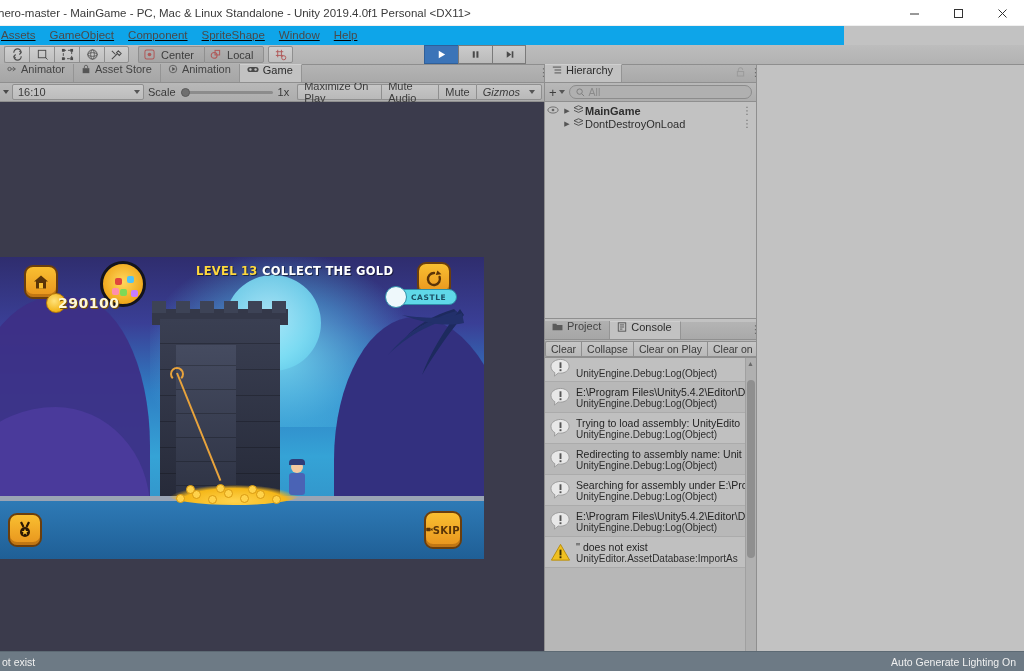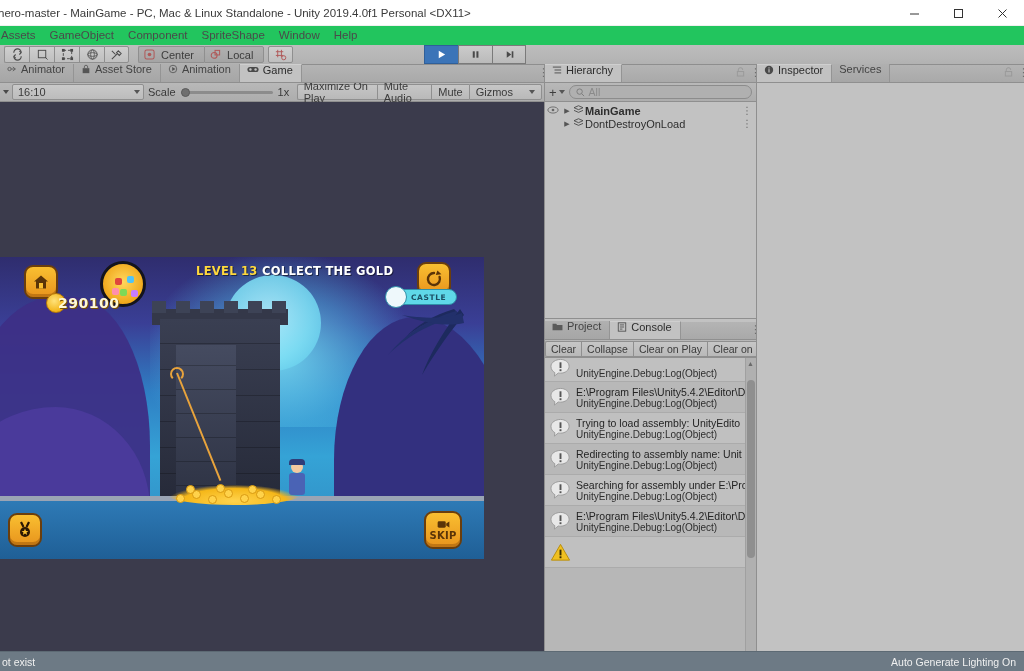--- a/index.html
+++ b/index.html
@@ -25,22 +25,22 @@
   }
   .win-controls { position: absolute; right: 0; top: 0; height: 26px; display: flex; }
   .win-btn {
     width: 44px; height: 26px; display: flex; align-items: center; justify-content: center;
     color: #333;
   }
   .win-btn svg { display:block; }
 
   
   .menubar {
-    position: absolute; left: 0; top: 26px; width: 1024px; height: 19px;
-    background: #22c55e; display: flex; align-items: center;
+    position: absolute; left: 0; top: 26px; width: 844px; height: 19px;
+    background: #0ea5e9; display: flex; align-items: center; text-decoration: underline;
   }
   .menu-item {
     font-size: 11.5px; color: #4a4a4a; padding: 0 7px; line-height: 19px; white-space: nowrap;
   }
   .menu-item:first-child { margin-left: -6px; }
 
   
   .toolbar {
     position: absolute; left: 0; top: 45px; width: 1024px; height: 20px;
     background: linear-gradient(#bdbdbd,#b2b2b2);
@@ -239,21 +239,21 @@
     display:flex; align-items:center;
     font-family:"DejaVu Sans", sans-serif;
   }
   .castle-tag-ico {
     position:absolute; left:-4px; top:-4px; width:22px; height:22px; border-radius:50%;
     background:#eef8fb; border:1.5px solid #2f8fa8;
   }
   .hud-medal { left:8px; bottom:12px; width:34px; height:34px; }
   .hud-skip {
     right:22px; bottom:10px; width:38px; height:38px;
-    flex-direction:column; gap:0;
+    flex-direction:row; gap:0;
   }
   .skip-text { font-size:10px; font-weight:bold; color:#5a3408; letter-spacing:.3px; font-family:"DejaVu Sans",sans-serif; }
 
   
   #hierarchy-panel { left: 545px; top: 65px; width: 211px; height: 253px; }
   .hier-toolbar {
     height: 19px; background: linear-gradient(#b8b8b8,#adadad); border-bottom:1px solid #8f8f8f;
     display:flex; align-items:center; padding: 0 4px; gap: 4px;
   }
   .plus-btn { display:flex; align-items:center; gap:2px; color:#3c3c3c; font-size:13px; line-height:13px; }
@@ -512,21 +512,21 @@
         <span style="font-size:11px;color:#3a3a3a">Scale</span>
         <div class="scale-track">
           <div class="scale-knob"></div>
         </div>
         <span style="font-size:11px;color:#3a3a3a">1x</span>
       </div>
       <div style="width:10px"></div>
       <div class="gt-btn first">Maximize On Play</div>
       <div class="gt-btn">Mute Audio</div>
       <div class="gt-btn">Mute</div>
-      <div class="gt-btn last" style="gap:16px;">
+      <div class="gt-btn last" style="gap:9px;font-style:italic;">
         <span>Gizmos</span>
         <span class="caret"></span>
       </div>
     </div>
 
     <div class="game-stage">
       <div class="game-render">
         <div class="sky-glow"></div>
         <div class="moon"></div>
         <div class="hill-right"></div>
@@ -807,50 +807,34 @@
         </div>
       </div>
       <div class="log-row">
         <div class="log-ico">
           <svg width="21" height="21" viewBox="0 0 22 22">
               <path d="M11 2.5L20.5 19H1.5z" fill="#f0c020" stroke="#b88c08" stroke-width="1"></path>
               <rect x="10" y="8" width="2" height="6" fill="#3a2c00"></rect>
               <rect x="10" y="15" width="2" height="2" fill="#3a2c00"></rect>
             </svg>
         </div>
+        <div class="log-text">
+          <div class="log-msg">'' does not exist</div>
+          <div class="log-sub">UnityEditor.AssetDatabase:ImportAs</div>
+        </div>
       </div>
       <div class="vscroll">
         <span class="varrow" style="top:2px">▲</span>
         <div class="vthumb"></div>
         <span class="varrow" style="bottom:2px">▼</span>
       </div>
     </div>
   </div>
 
   <div class="panel" id="inspector-panel">
-    <div class="tabrow">
-      <div class="tab active">
-        <svg width="10" height="10" viewBox="0 0 12 12">
-            <circle cx="6" cy="6" r="5" fill="#4a4a4a"></circle>
-            <rect x="5.3" y="5" width="1.4" height="4" fill="#c2c2c2"></rect>
-            <rect x="5.3" y="2.8" width="1.4" height="1.4" fill="#c2c2c2"></rect>
-          </svg>
-        <span>Inspector</span>
-      </div>
-      <div class="tab">
-        <span>Services</span>
-      </div>
-      <div class="tab-icons">
-        <svg width="9" height="10" viewBox="0 0 10 11">
-            <path d="M2.5 5V3.2a2.5 2.5 0 0 1 5 0" fill="none" stroke="#9a9a9a" stroke-width="1.1"></path>
-            <rect x="1.5" y="5" width="7" height="5" fill="none" stroke="#9a9a9a" stroke-width="1.1"></rect>
-          </svg>
-        <span class="dots">⋮</span>
-      </div>
-    </div>
     <div class="inspector-body"></div>
   </div>
 
   <div class="divider-v" style="left:544px; top:65px; height:586px;"></div>
   <div class="divider-v" style="left:756px; top:65px; height:586px;"></div>
   <div class="divider-h" style="left:545px; top:318px; width:211px;"></div>
 
   <div class="statusbar">
     <span class="status-left">ot exist</span>
     <span>Auto Generate Lighting On</span>

